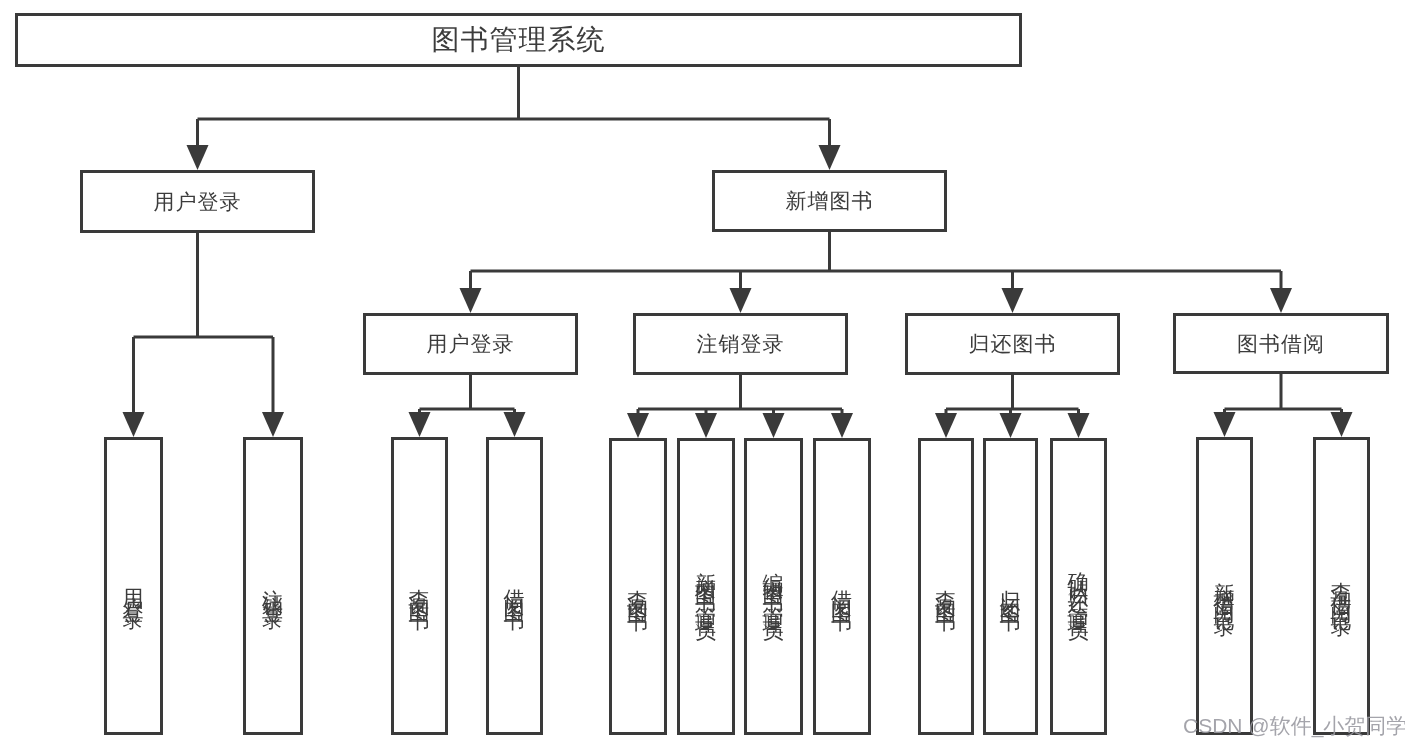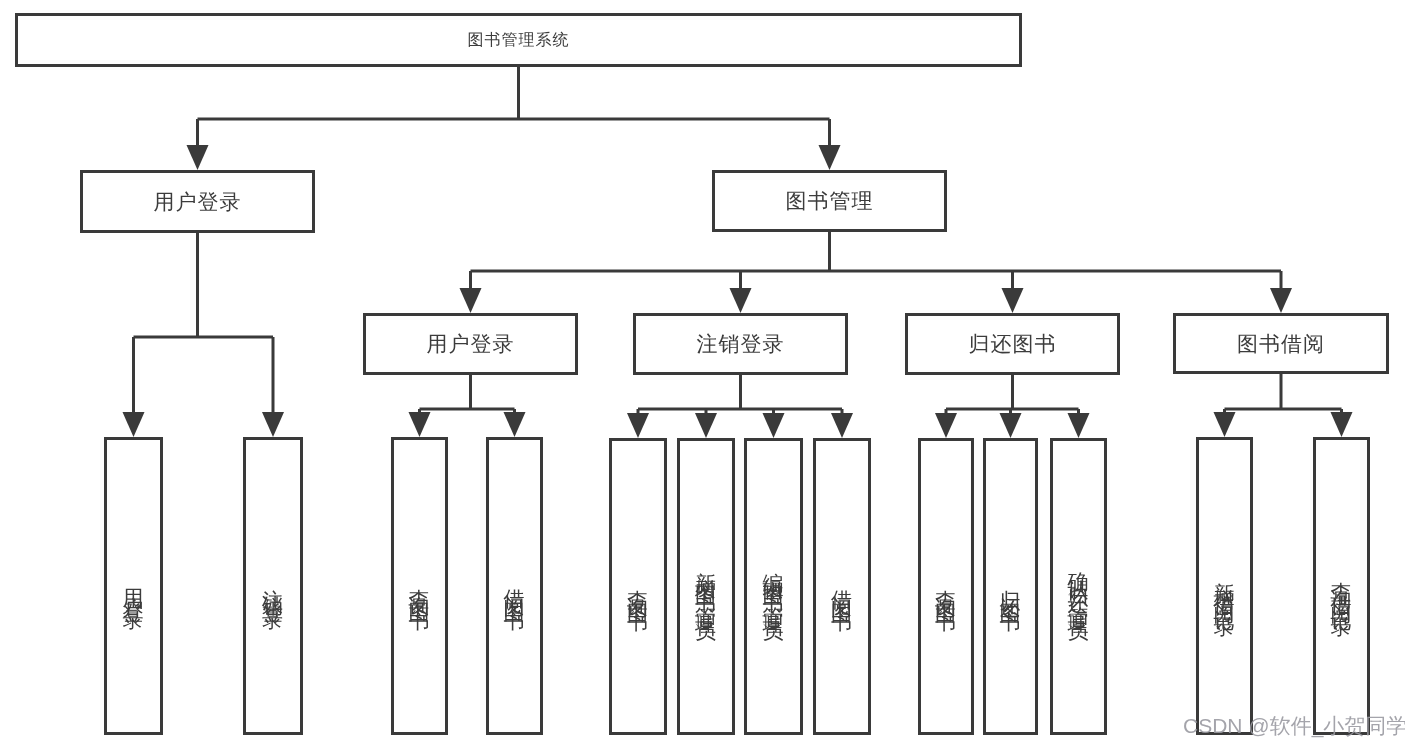--- a/index.html
+++ b/index.html
@@ -32,21 +32,21 @@
     align-items: center;
     justify-content: center;
     color: #3c3c3c;
   }
   .node .h {
     font-size: 21px;
     letter-spacing: 1px;
     white-space: nowrap;
   }
   .node.root .h {
-    font-size: 16px;
+    font-size: 28px;
   }
   .node.leaf .v {
     writing-mode: vertical-rl;
     text-orientation: mixed;
     font-size: 21px;
     line-height: 1;
     letter-spacing: 7px;
     white-space: nowrap;
   }
   .watermark {
@@ -105,21 +105,21 @@
   </svg>
 
   <div class="node root" style="left:15px; top:13px; width:1007px; height:54px">
     <span class="h">图书管理系统</span>
   </div>
 
   <div class="node" style="left:80px; top:170px; width:235px; height:63px">
     <span class="h">用户登录</span>
   </div>
   <div class="node" style="left:712px; top:170px; width:235px; height:62px">
-    <span class="h">图书管理</span>
+    <span class="h">新增图书</span>
   </div>
 
   <div class="node" style="left:363px; top:313px; width:215px; height:62px">
     <span class="h">用户登录</span>
   </div>
   <div class="node" style="left:633px; top:313px; width:215px; height:62px">
     <span class="h">注销登录</span>
   </div>
   <div class="node" style="left:905px; top:313px; width:215px; height:62px">
     <span class="h">归还图书</span>

